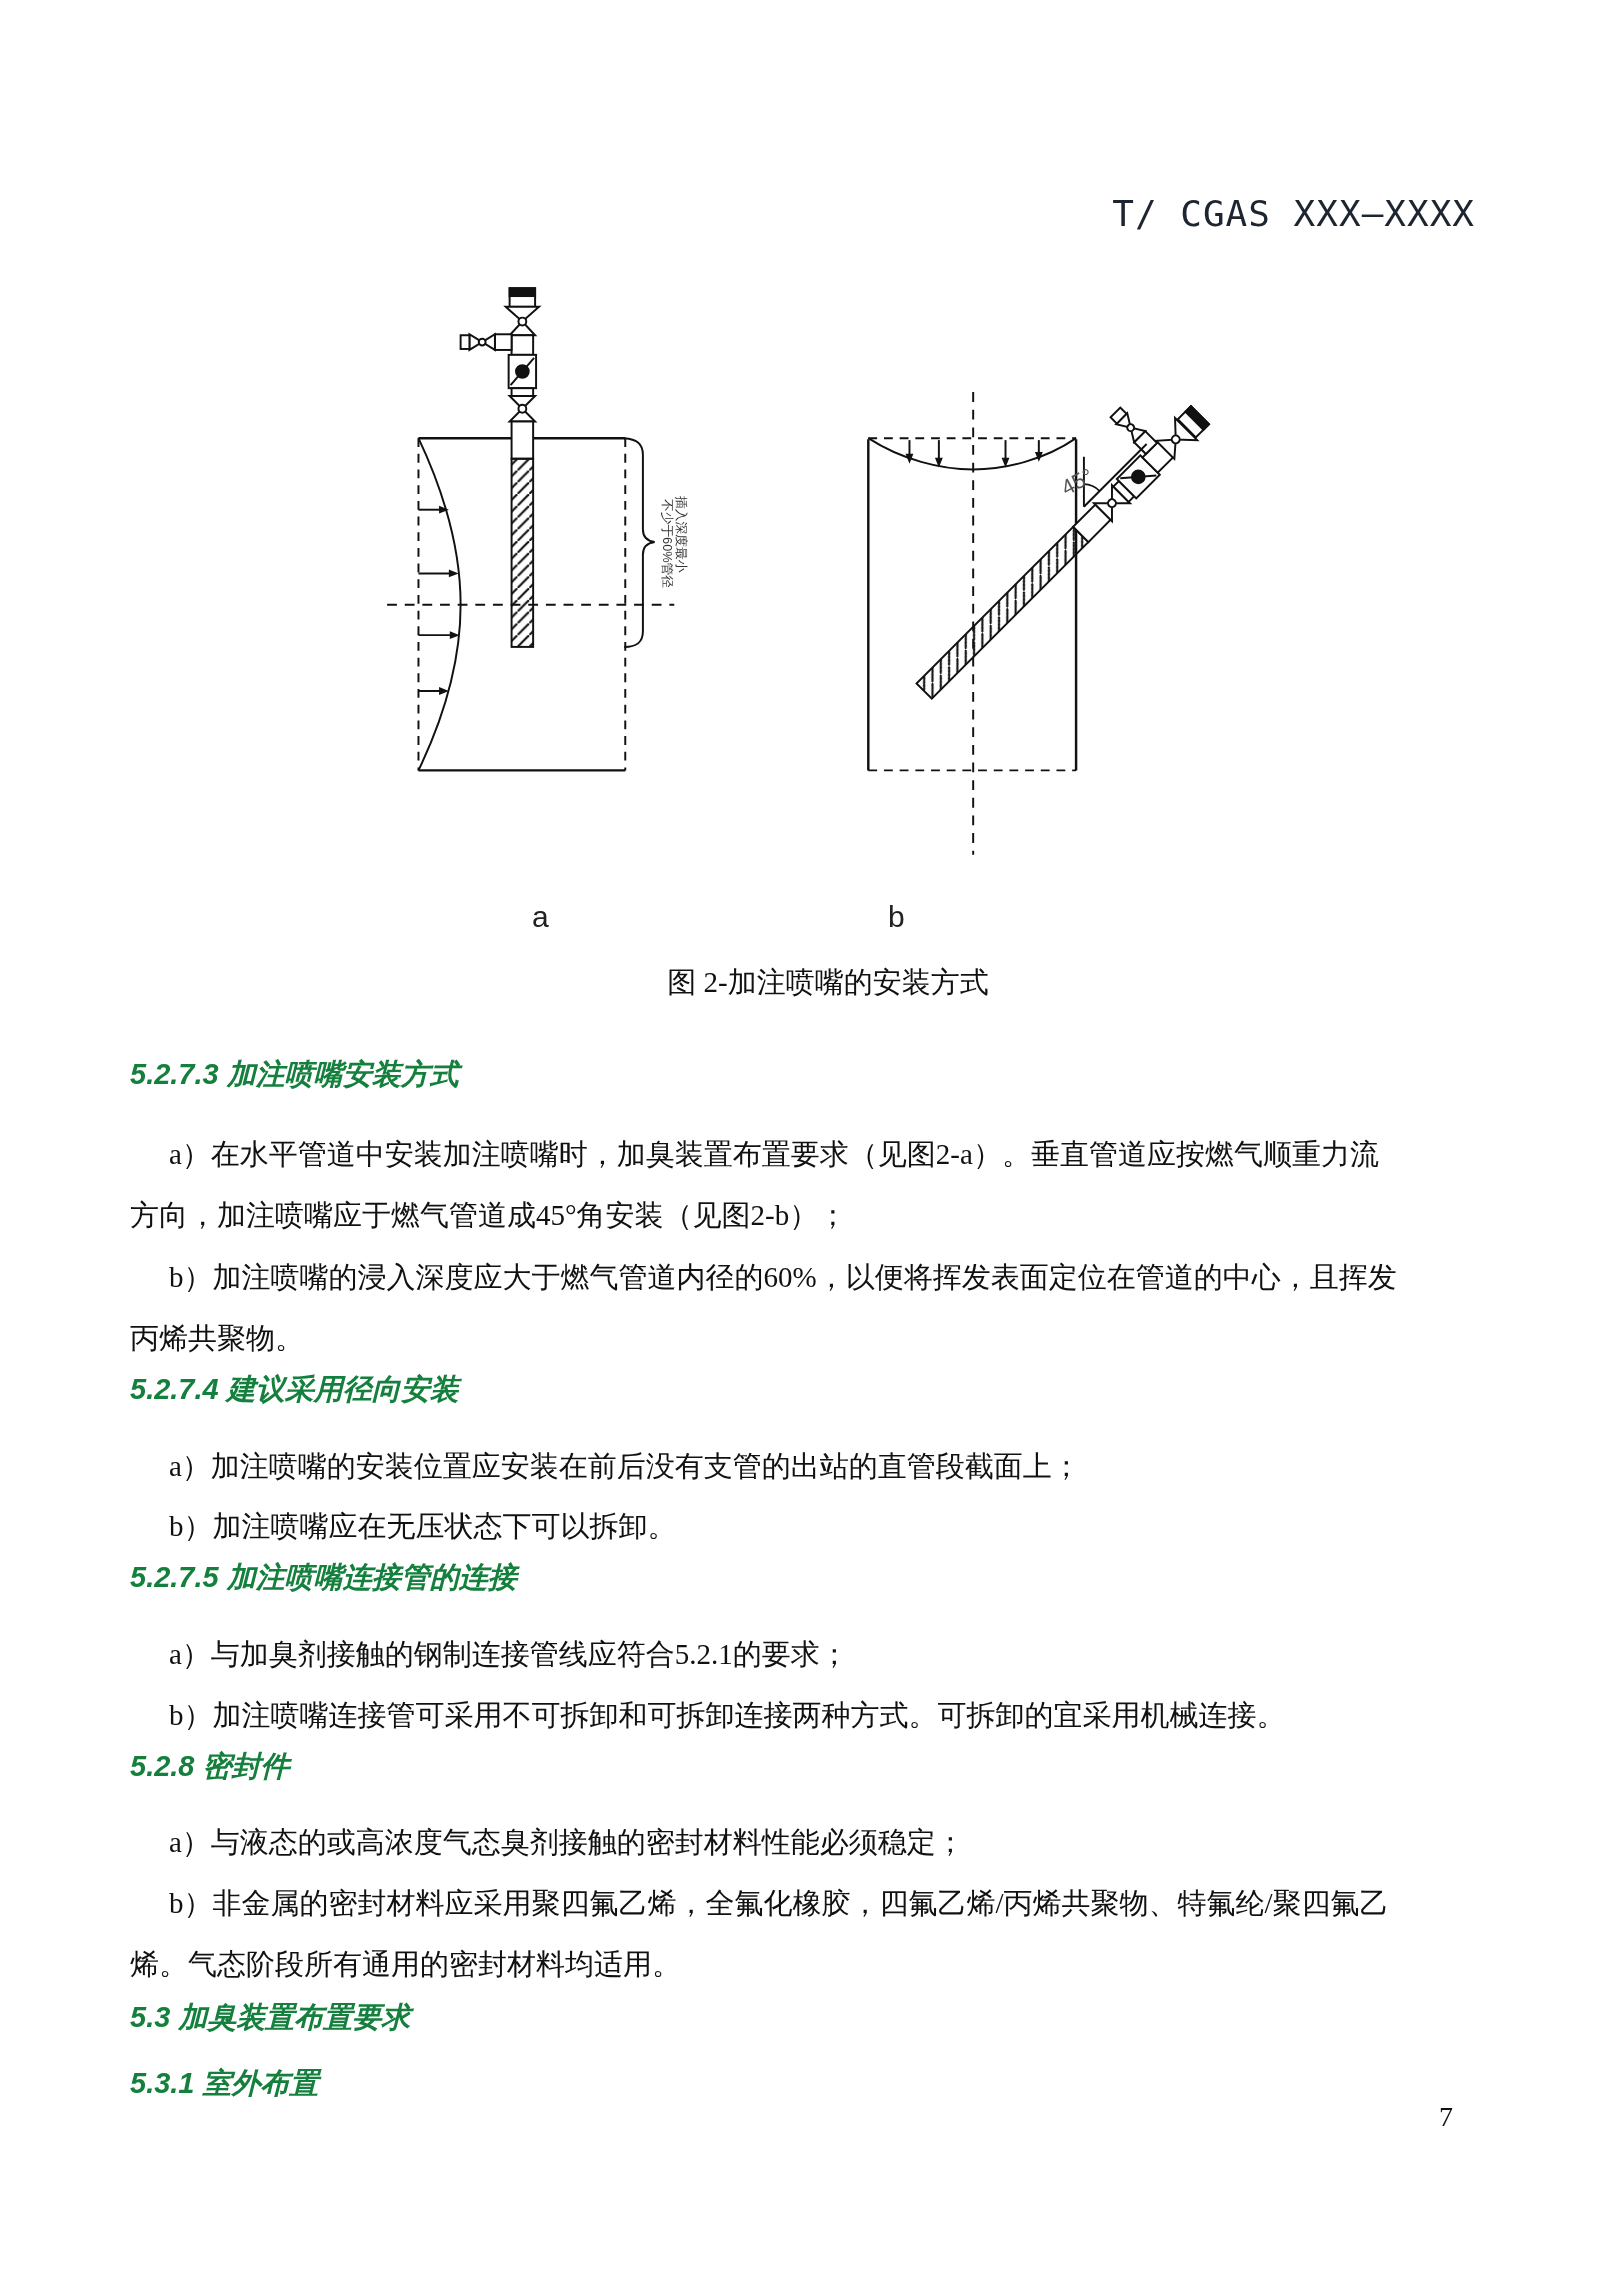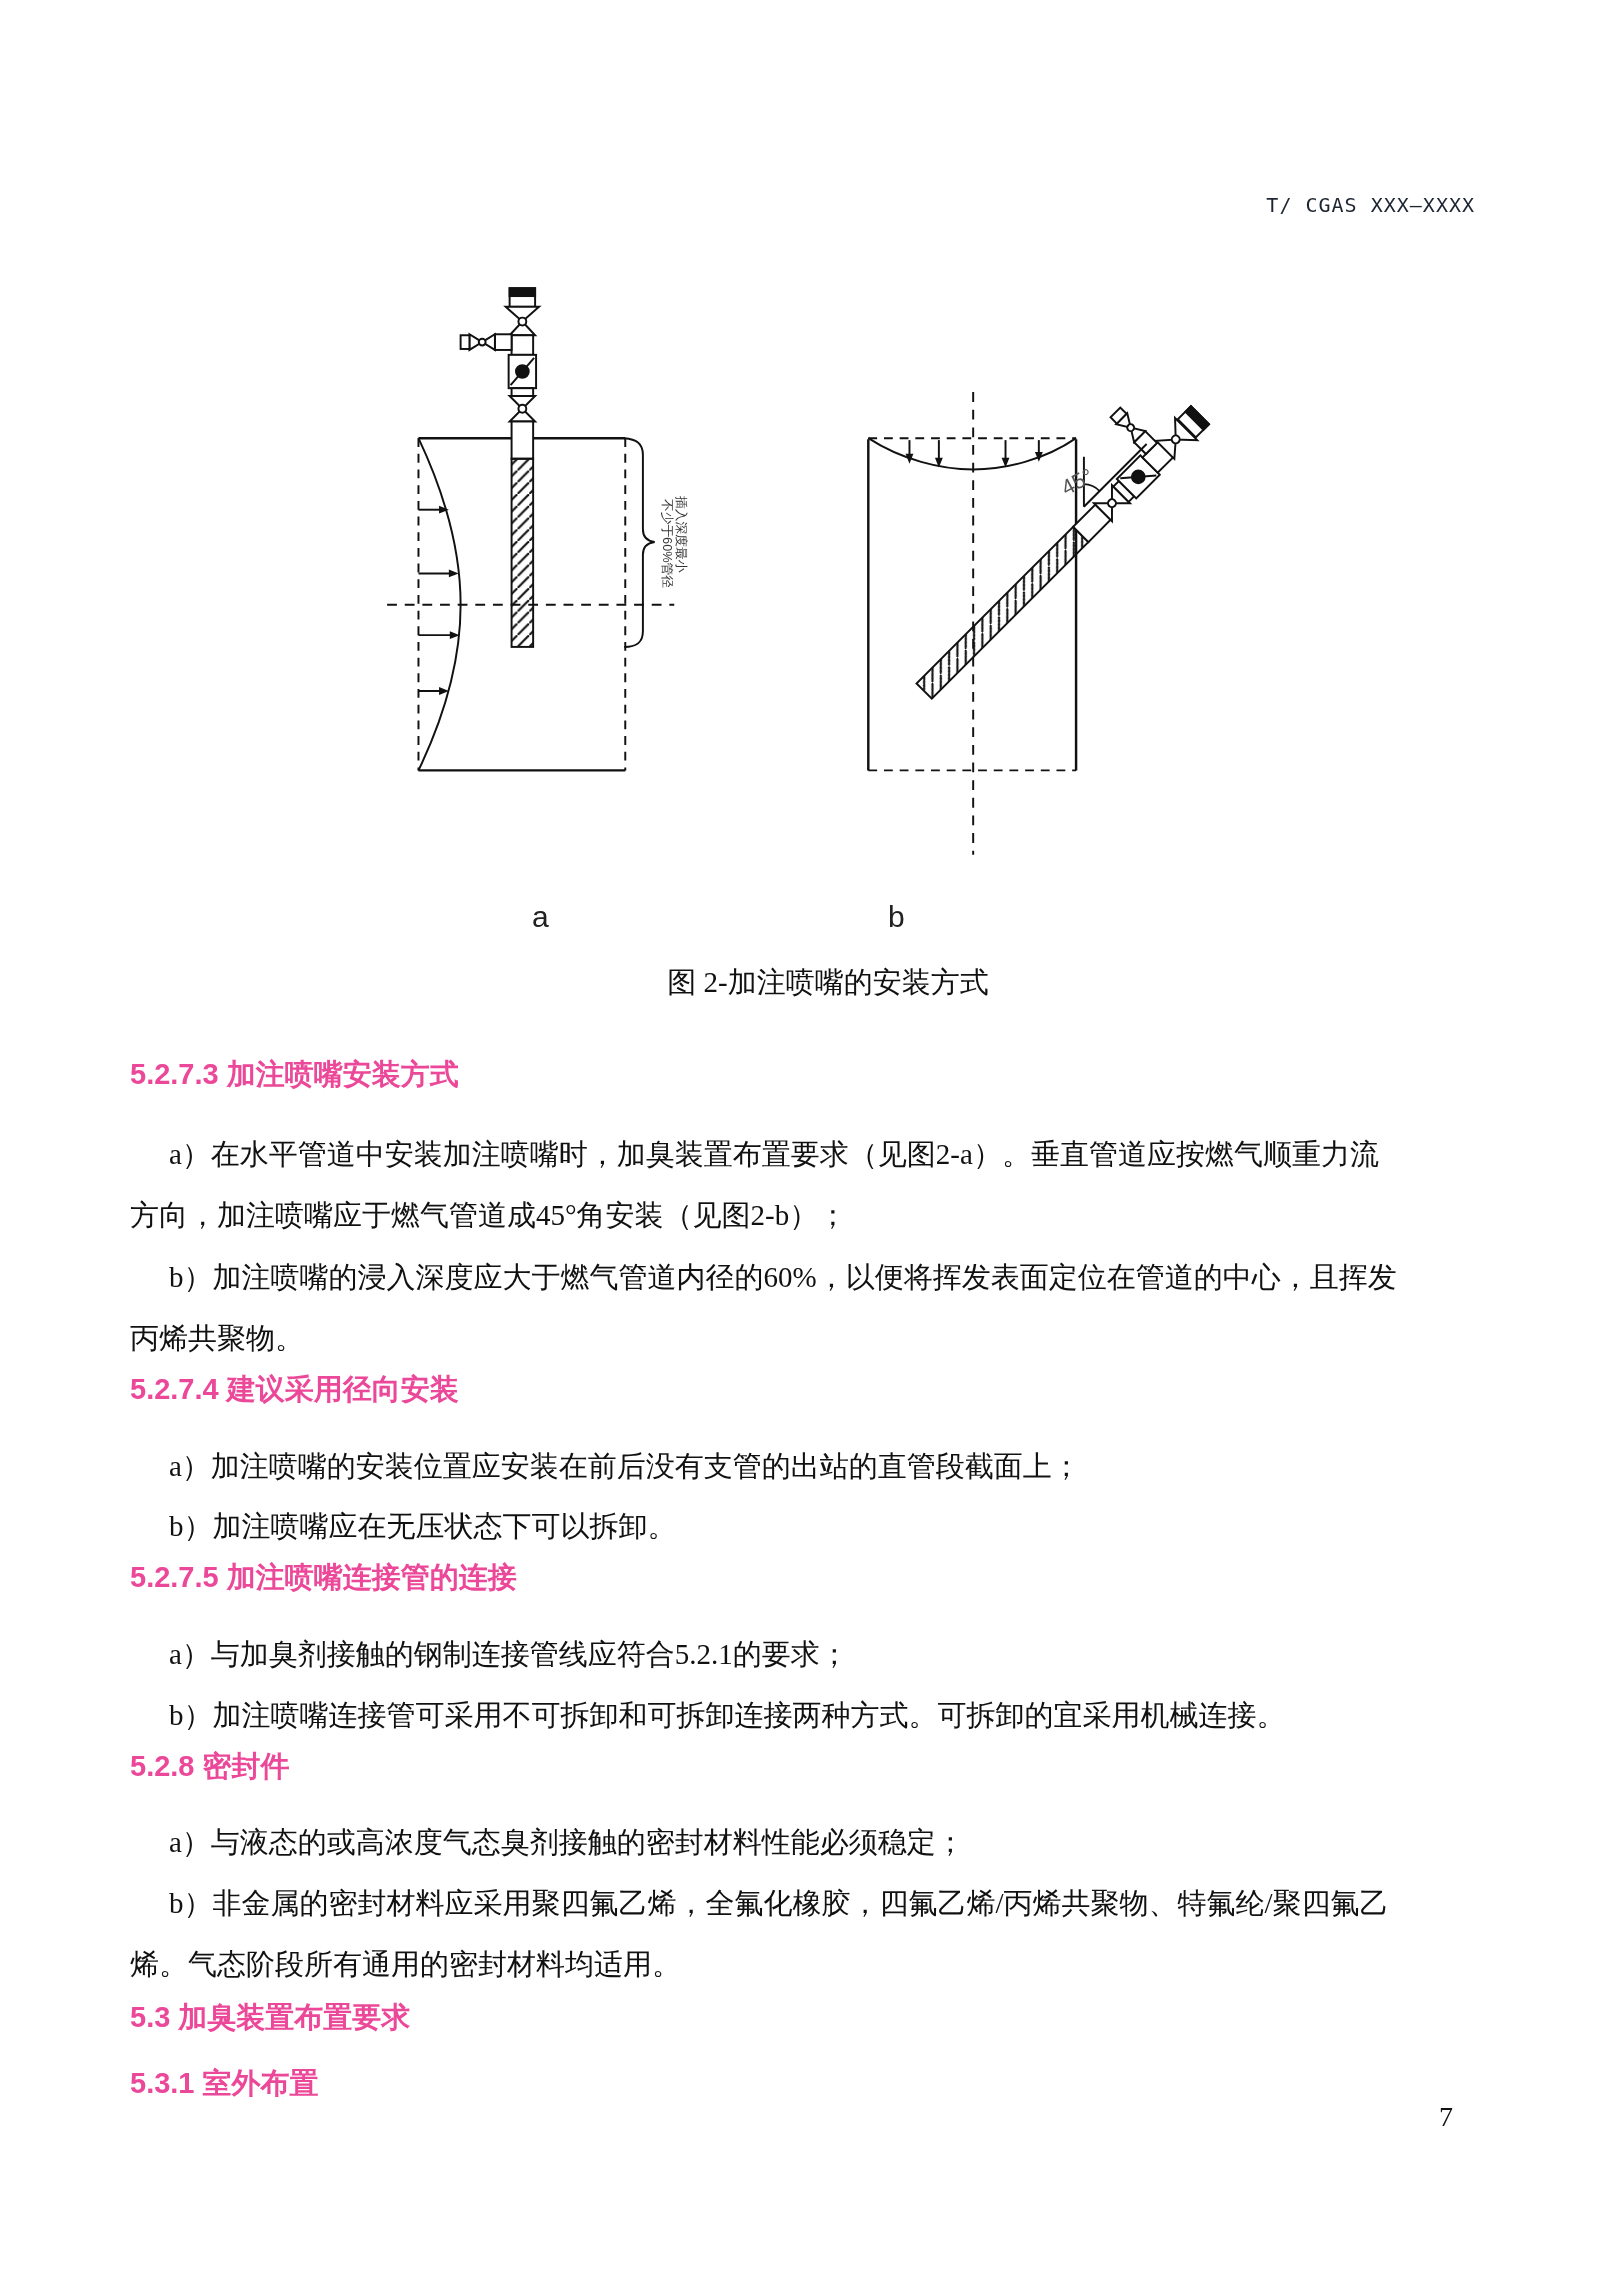--- a/index.html
+++ b/index.html
@@ -8,21 +8,21 @@
     background:#ffffff;
     position:relative;
     font-family:"Liberation Serif","DejaVu Serif",serif;
     color:#151515;
     overflow:hidden;
   }
   .doc-header {
     position:absolute; top:193px; left:0; right:145px;
     text-align:right;
     font-family:"DejaVu Sans Mono","Liberation Mono",monospace;
-    font-size:20px; letter-spacing:1px; color:#1d2530;
+    font-size:36px; letter-spacing:1px; color:#1d2530;
   }
   .figure-area { position:absolute; top:0; left:0; }
   .fig-label {
     position:absolute;
     font-family:"Liberation Sans","DejaVu Sans",sans-serif;
     font-size:30px; color:#222;
   }
   .fig-label.a { top:900px; left:532px; }
   .fig-label.b { top:900px; left:888px; }
   .fig-caption {
@@ -31,21 +31,21 @@
     font-size:29px; color:#111;
   }
   .line {
     position:absolute; left:130px; width:1372px;
     font-size:29px; line-height:35px;
     white-space:nowrap;
     color:#111;
   }
   .heading {
     font-family:"Liberation Sans","DejaVu Sans",sans-serif;
-    font-weight:bold; color:#ec4899;
+    font-weight:bold; color:#15803d;font-style:italic;
   }
   .indent { padding-left:39px; }
   .page-number {
     position:absolute; top:2101px; left:1439px;
     font-size:28px; color:#111;
   }
   svg text {
     font-family:"Liberation Sans","DejaVu Sans",sans-serif;
   }
 </style>

